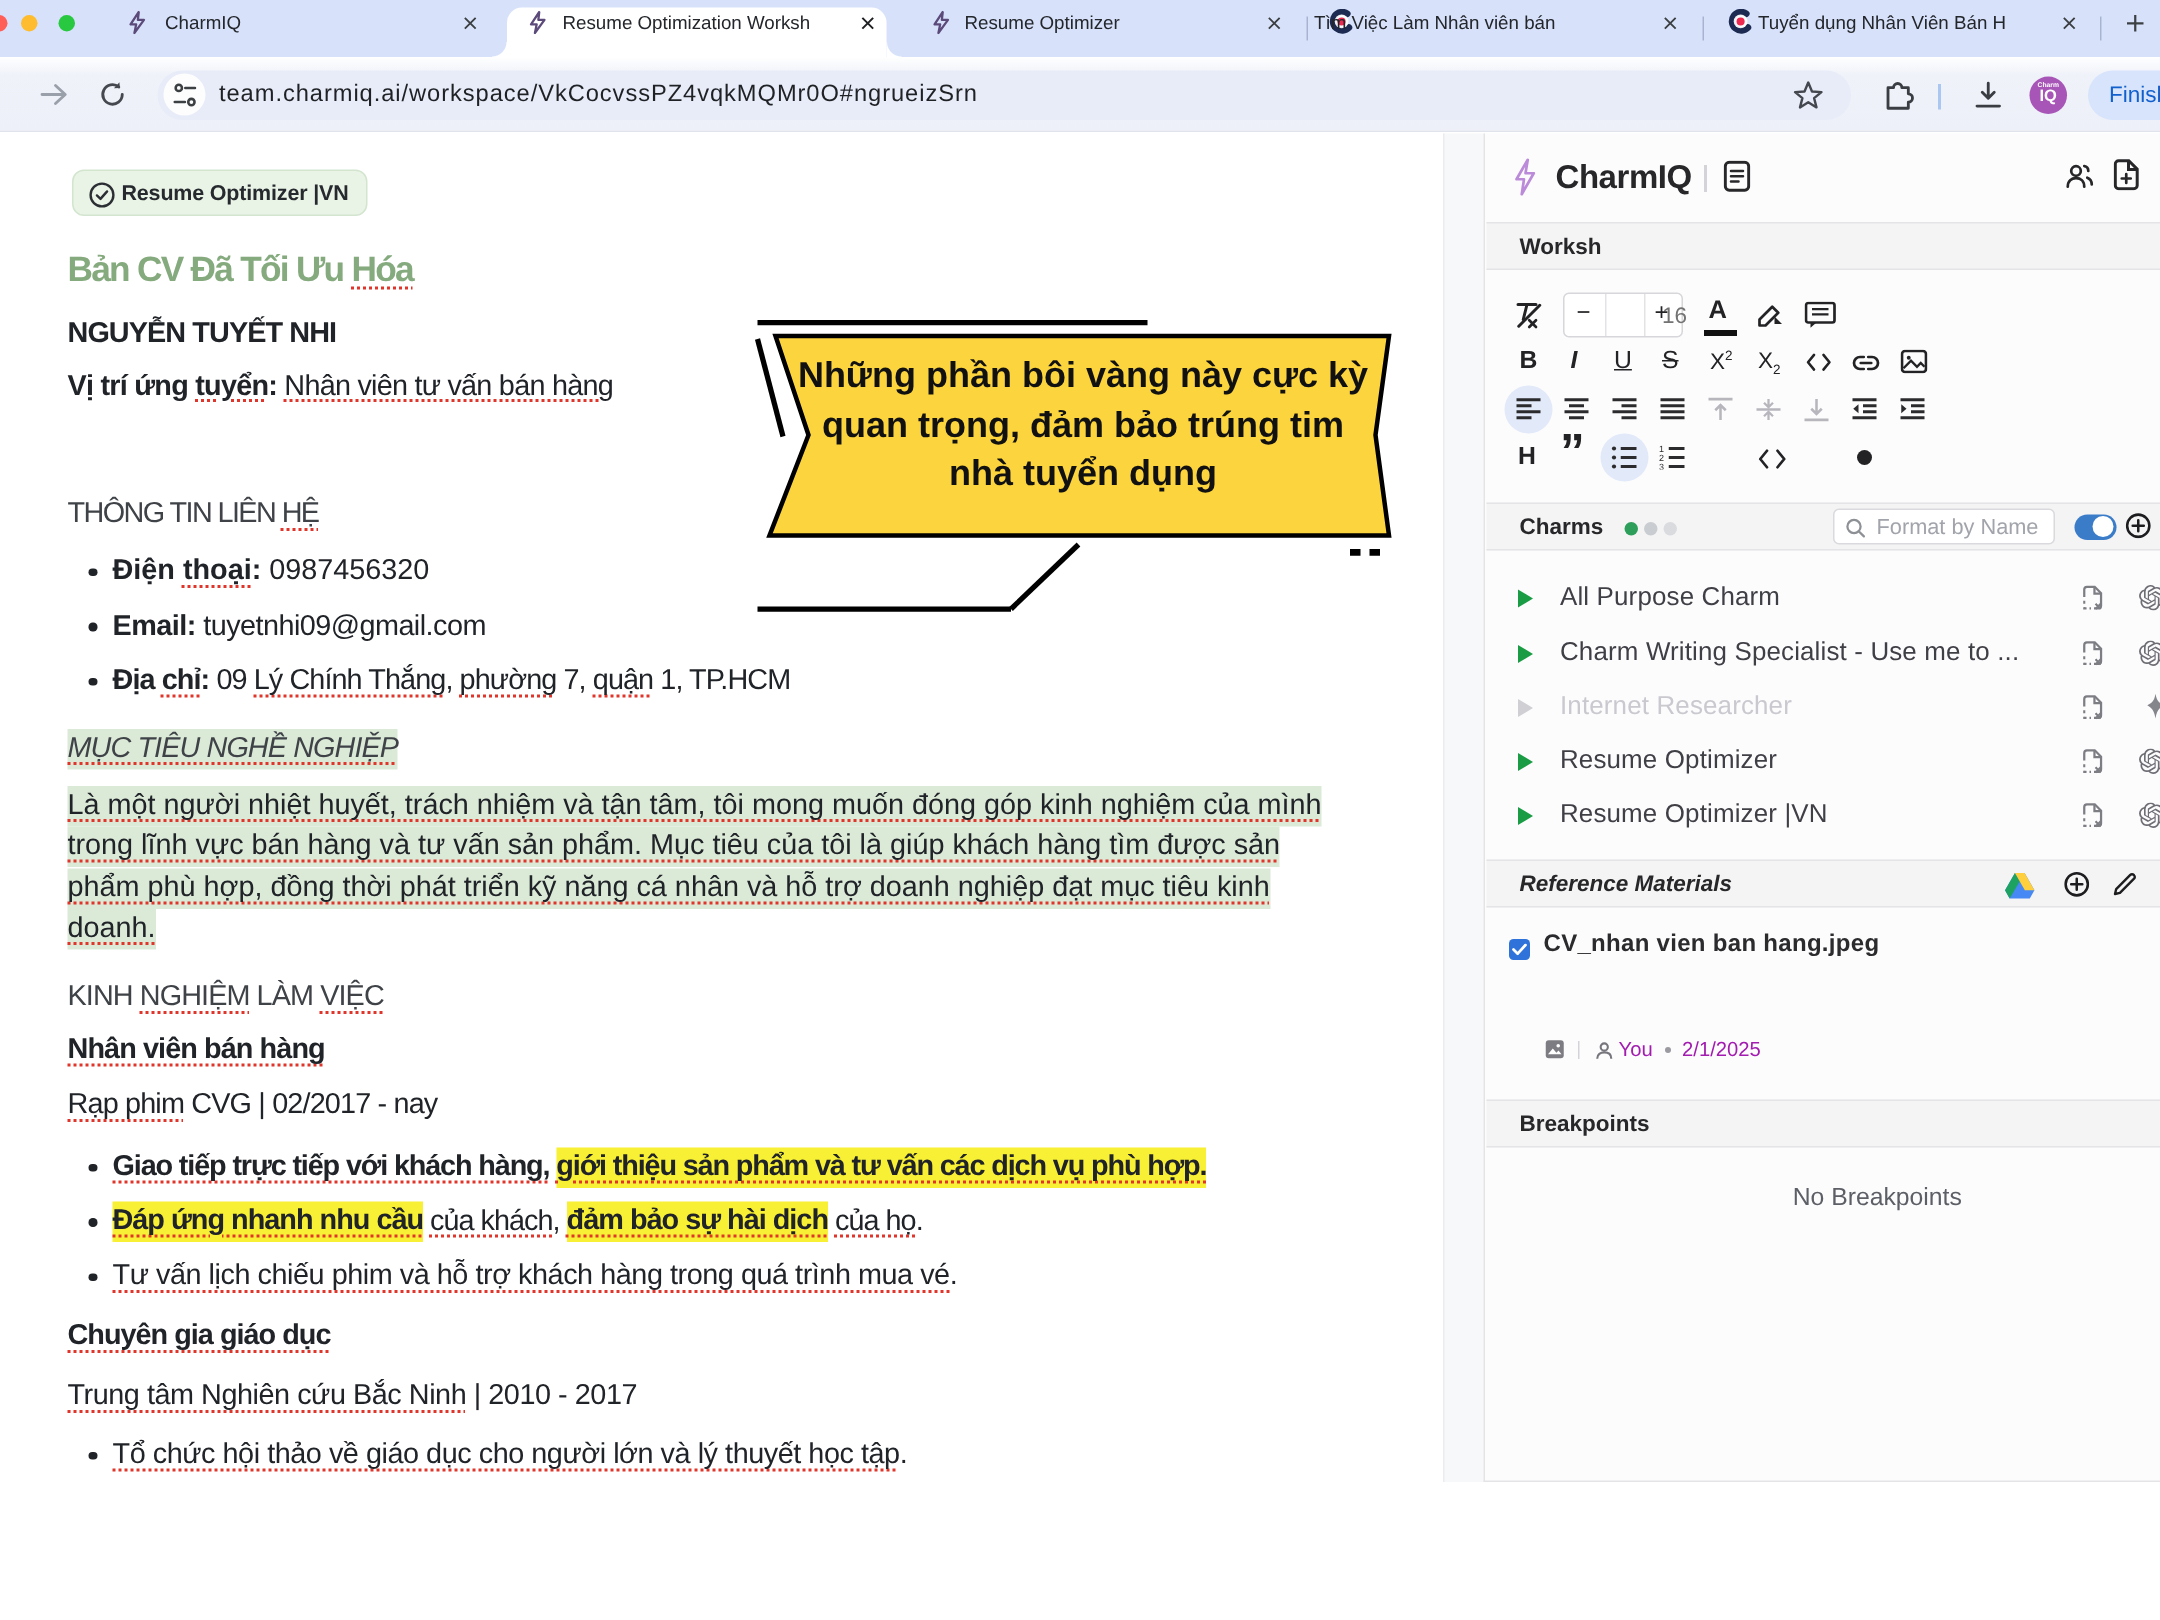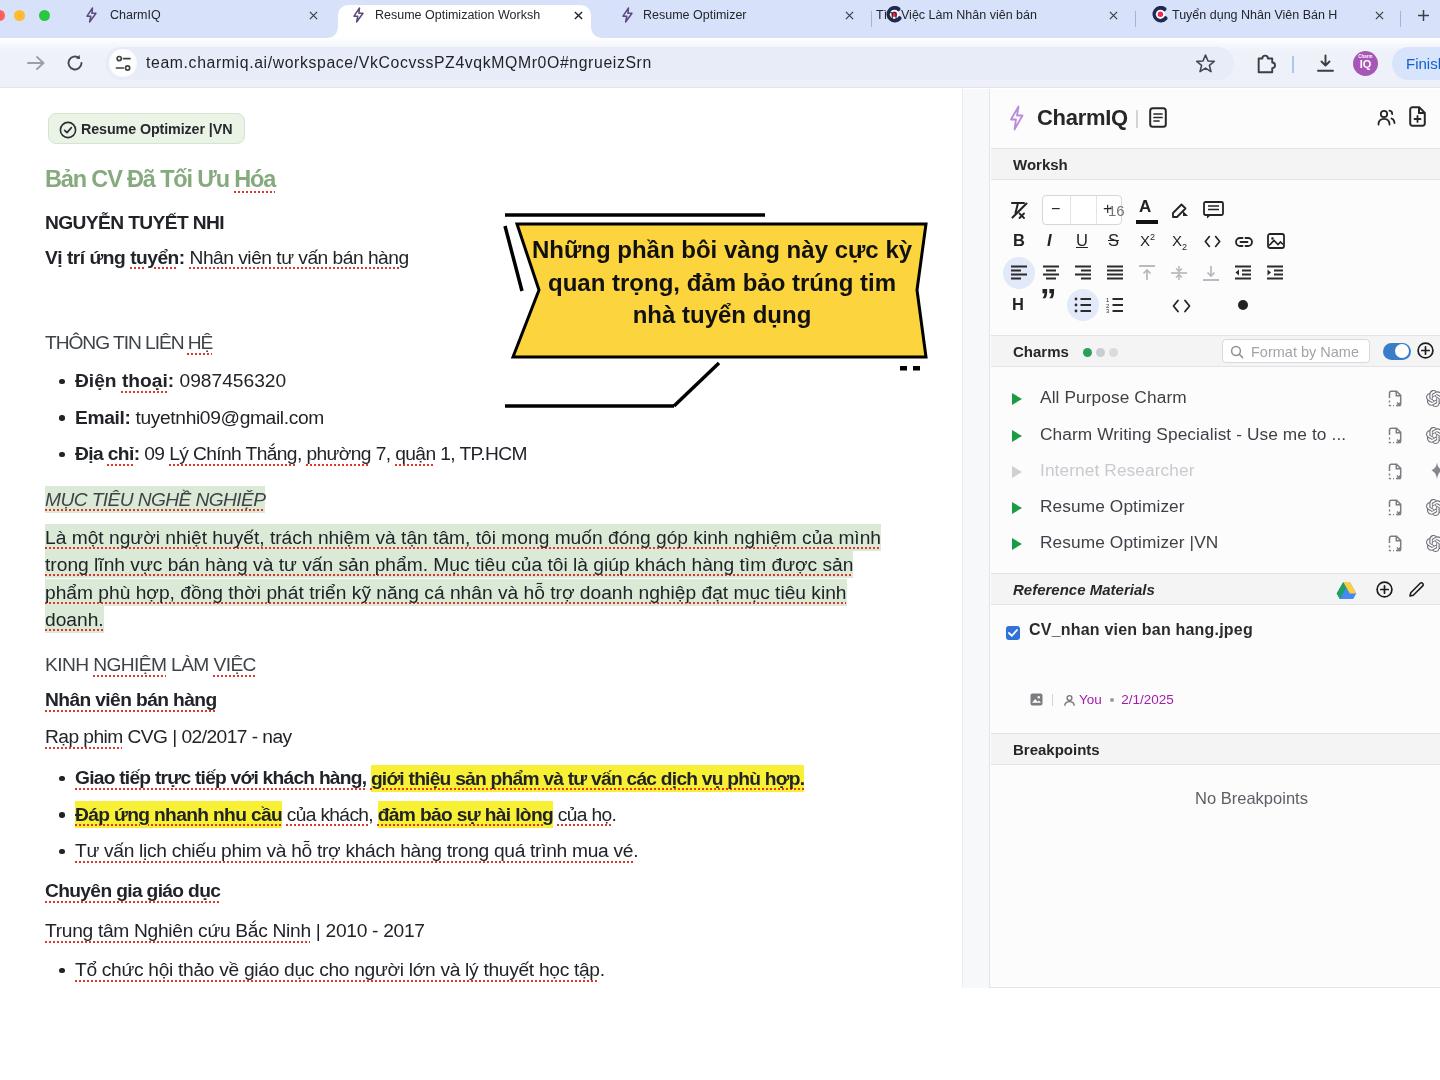--- a/index.html
+++ b/index.html
@@ -182,21 +182,21 @@
         <span class="hlg"><span class="r">phẩm phù hợp, đồng thời phát triển kỹ năng cá nhân và hỗ trợ doanh nghiệp đạt mục tiêu kinh</span></span><br>
         <span class="hlg"><span class="r">doanh.</span></span>
       </div>
 
       <div class="doc grey" id="m11" style="left:45px; top:565px; letter-spacing:-0.6px;">KINH <span class="r">NGHIỆM</span> LÀM <span class="r">VIỆC</span></div>
       <div class="doc b" id="m12" style="left:45px; top:600px; letter-spacing:-0.6px;"><span class="r">Nhân viên bán hàng</span></div>
       <div class="doc" id="m13" style="left:45px; top:637px; letter-spacing:-0.55px;"><span class="r">Rạp phim</span> CVG | 02/2017 - nay</div>
 
       <ul class="doculist doc" style="left:45px; top:671px; width:920px;">
         <li id="m14" style="letter-spacing:-0.75px;"><span class="b r">Giao tiếp trực tiếp với khách hàng,</span> <span class="hly b r">giới thiệu sản phẩm và tư vấn các dịch vụ phù hợp.</span></li>
-        <li id="m15" style="letter-spacing:-0.65px;"><span class="hly b r">Đáp ứng nhanh nhu cầu</span> <span class="r">của khách</span>, <span class="hly b r">đảm bảo sự hài lòng</span> <span class="r">của họ</span>.</li>
+        <li id="m15" style="letter-spacing:-0.65px;"><span class="hly b r">Đáp ứng nhanh nhu cầu</span> <span class="r">của khách</span>, <span class="hly b r">đảm bảo sự hài dịch</span> <span class="r">của họ</span>.</li>
         <li id="m16" style="letter-spacing:-0.3px;"><span class="r">Tư vấn lịch chiếu phim và hỗ trợ khách hàng trong quá trình mua vé</span>.</li>
       </ul>
 
       <div class="doc b" id="m17" style="left:45px; top:791px; letter-spacing:-0.65px;"><span class="r">Chuyên gia giáo dục</span></div>
       <div class="doc" id="m18" style="left:45px; top:831px; letter-spacing:-0.3px;"><span class="r">Trung tâm Nghiên cứu Bắc Ninh</span> | 2010 - 2017</div>
       <ul class="doculist doc" style="left:45px; top:863px; width:920px;">
         <li id="m19" style="letter-spacing:-0.3px;"><span class="r">Tổ chức hội thảo về giáo dục cho người lớn và lý thuyết học tập</span>.</li>
       </ul>
 
       <svg class="abs" style="left:500px; top:122px;" width="435" height="205" viewBox="0 0 435 205">

